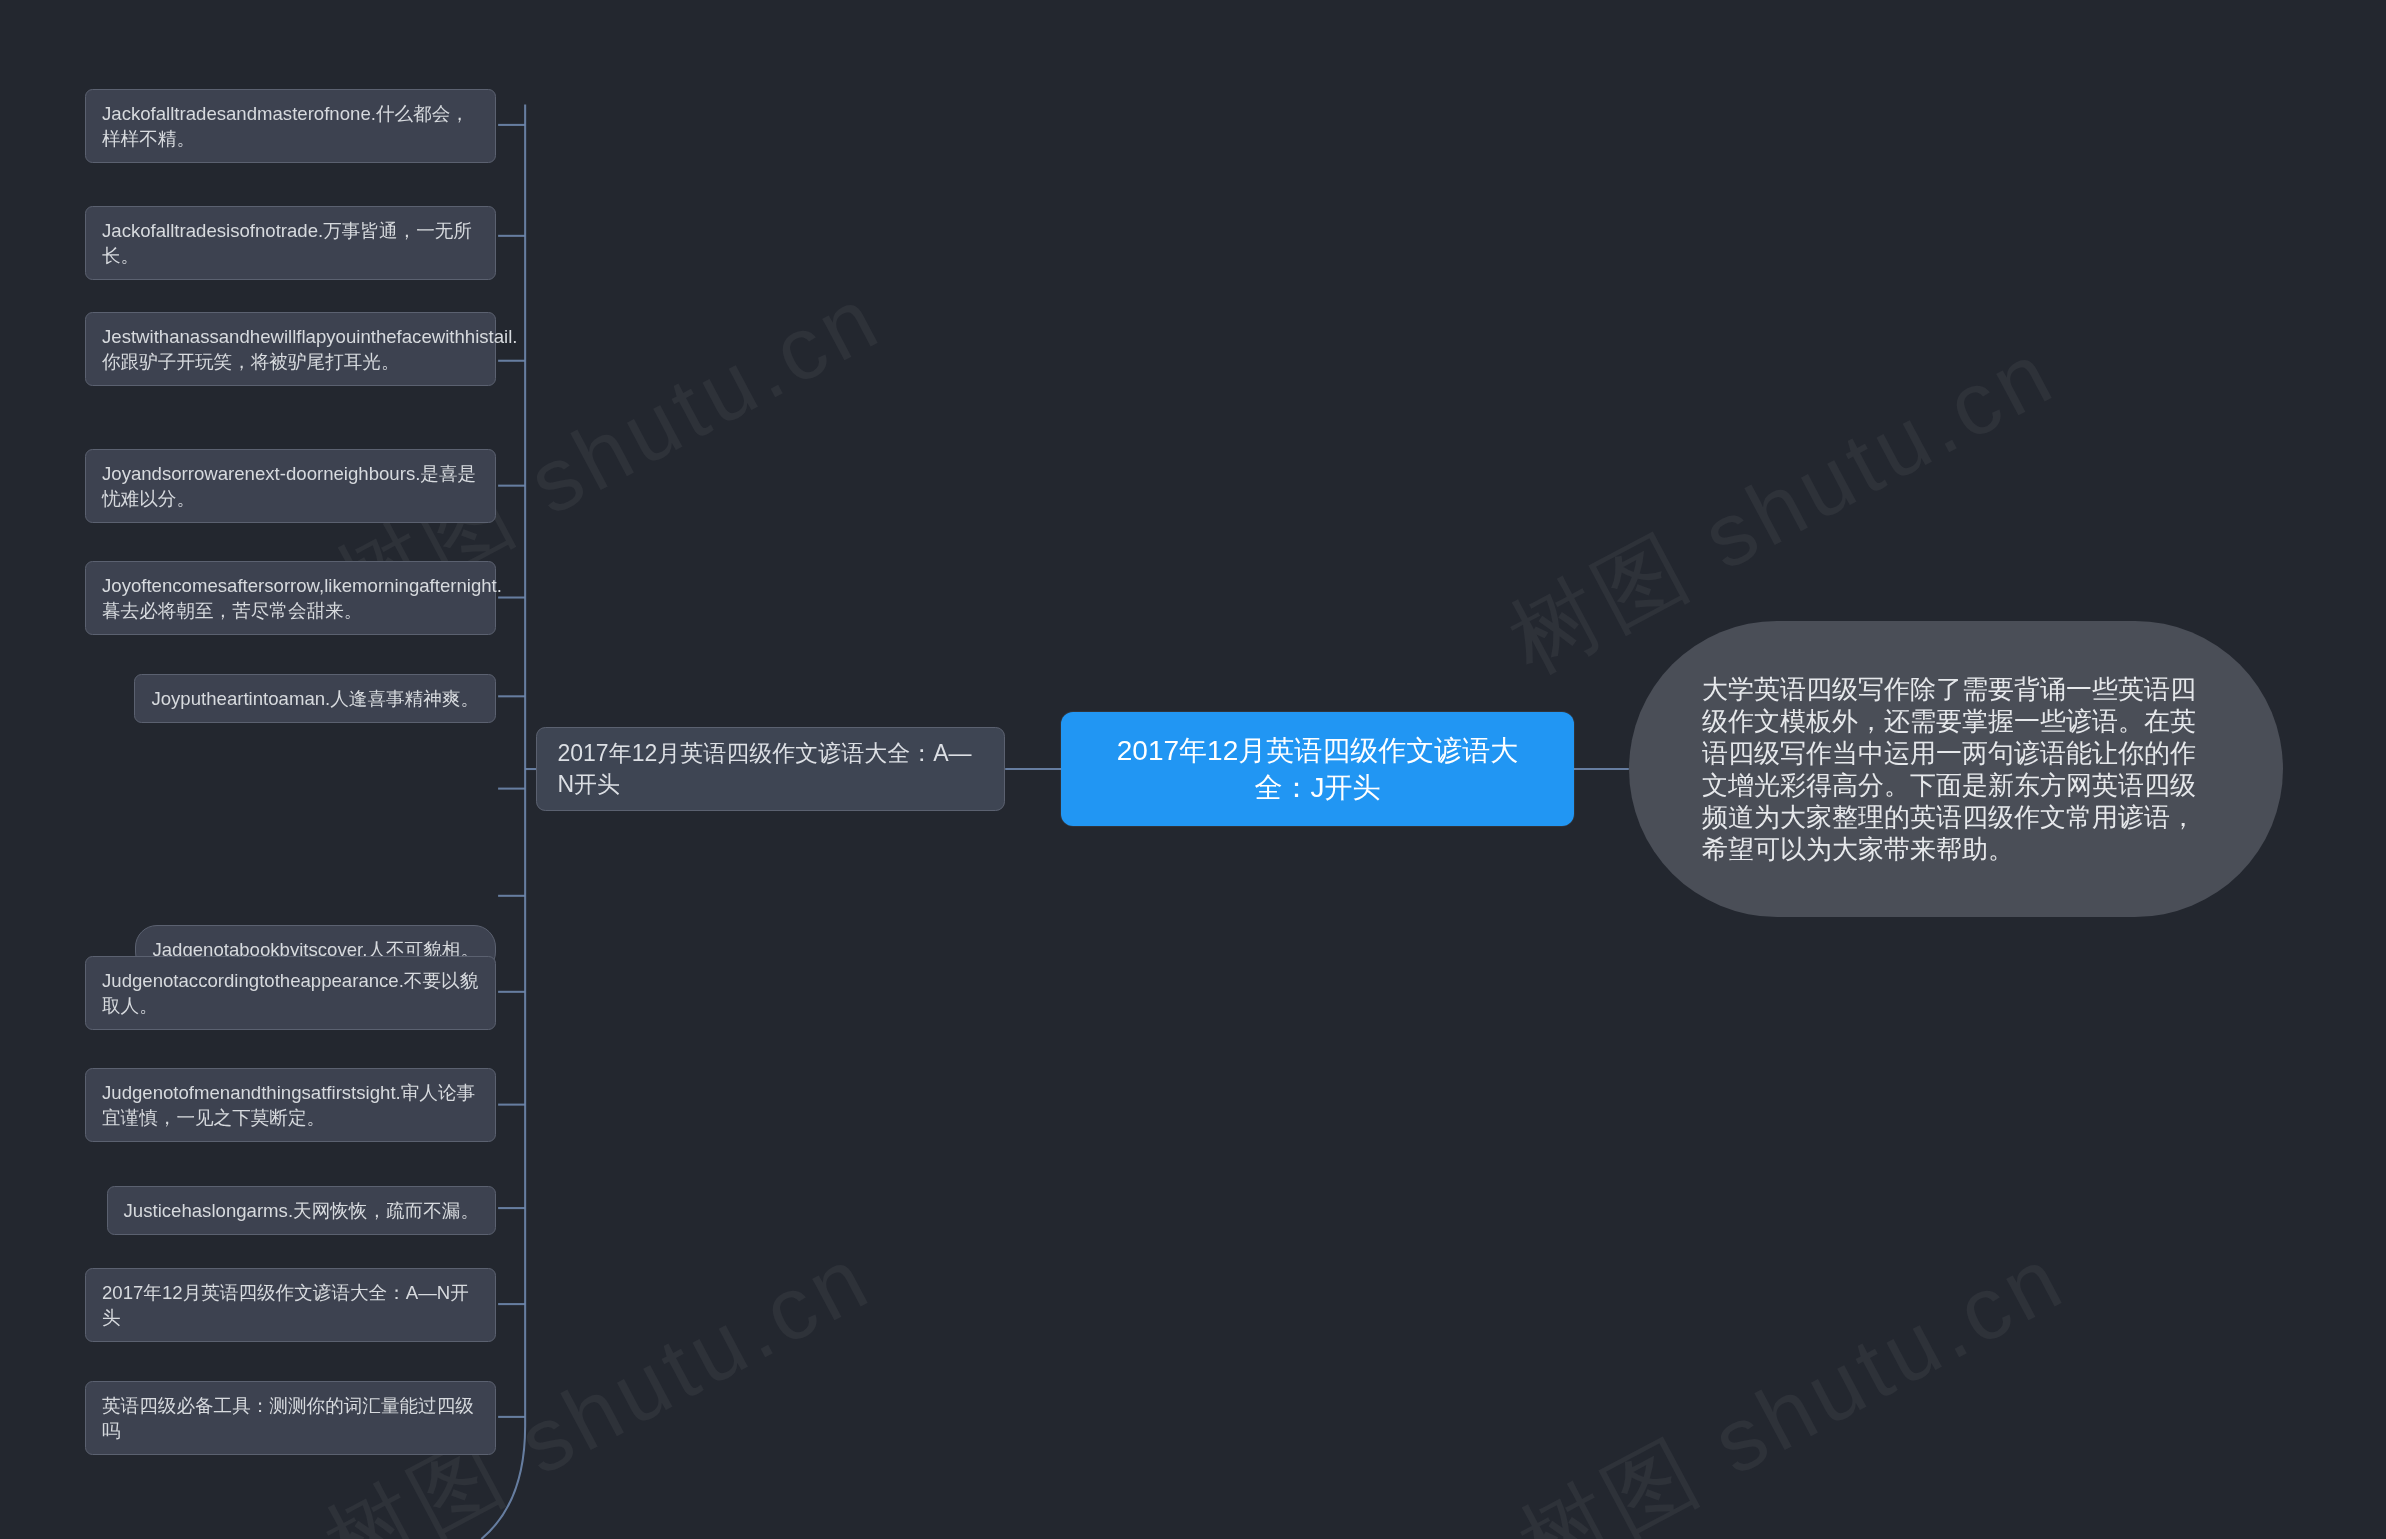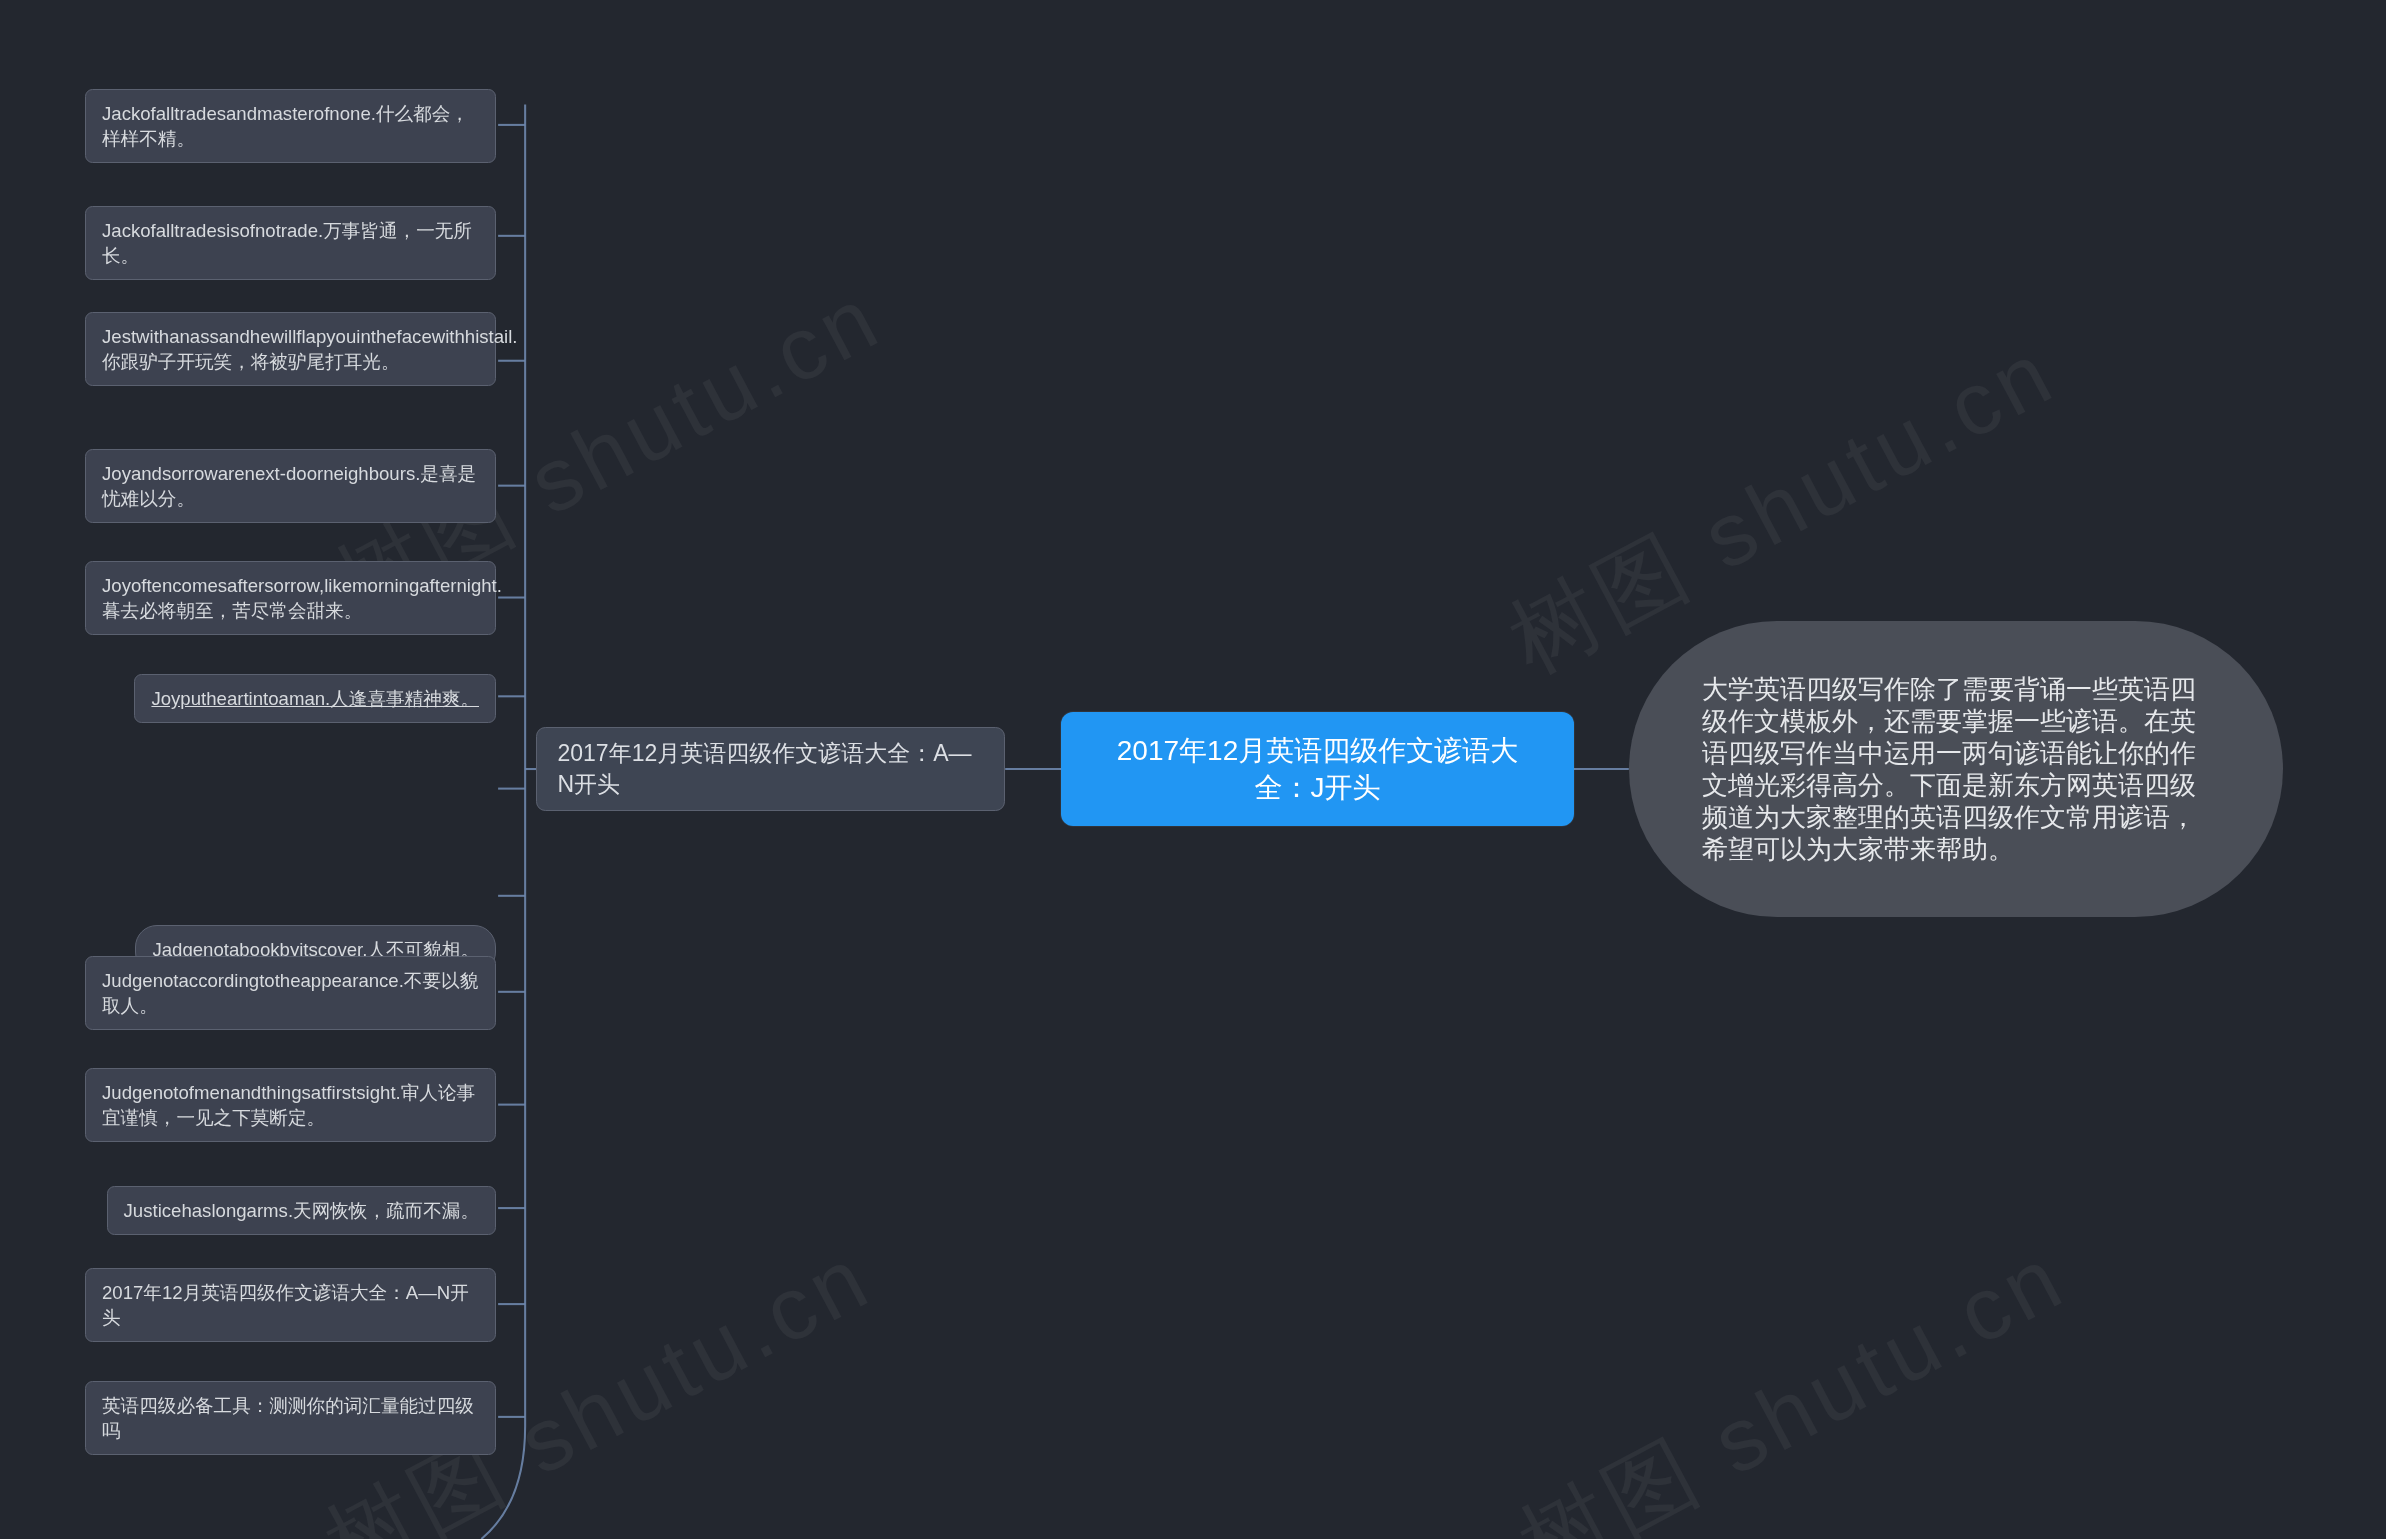--- a/index.html
+++ b/index.html
@@ -133,21 +133,21 @@
     </div>
   <div class="mm-node mm-node--wide" style="top:312px;">
       <span>Jestwithanassandhewillflapyouinthefacewithhistail.你跟驴子开玩笑，将被驴尾打耳光。</span>
     </div>
   <div class="mm-node mm-node--wide" style="top:449px;">
       <span>Joyandsorrowarenext-doorneighbours.是喜是忧难以分。</span>
     </div>
   <div class="mm-node mm-node--wide" style="top:561px;">
       <span>Joyoftencomesaftersorrow,likemorningafternight.暮去必将朝至，苦尽常会甜来。</span>
     </div>
-  <div class="mm-node" style="top:674px;text-decoration:underline;">
+  <div class="mm-node" style="top:674px;">
       <span>Joyputheartintoaman.人逢喜事精神爽。</span>
     </div>
   <div class="mm-node" style="top:925px;border-radius:22px;">
       <span>Jadgenotabookbyitscover.人不可貌相。</span>
     </div>
   <div class="mm-node mm-node--wide" style="top:956px;">
       <span>Judgenotaccordingtotheappearance.不要以貌取人。</span>
     </div>
   <div class="mm-node mm-node--wide" style="top:1068px;">
       <span>Judgenotofmenandthingsatfirstsight.审人论事宜谨慎，一见之下莫断定。</span>

